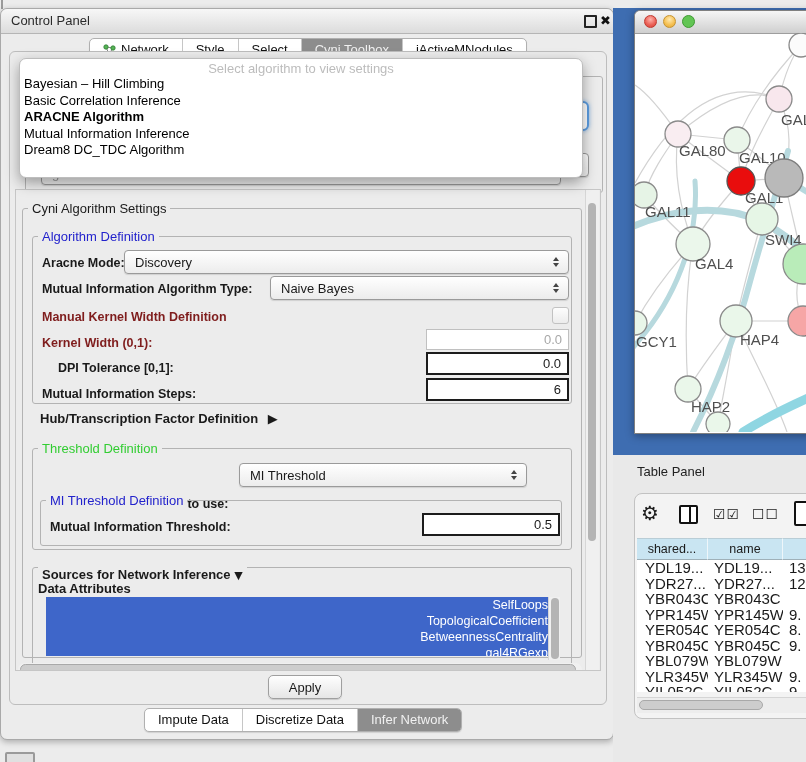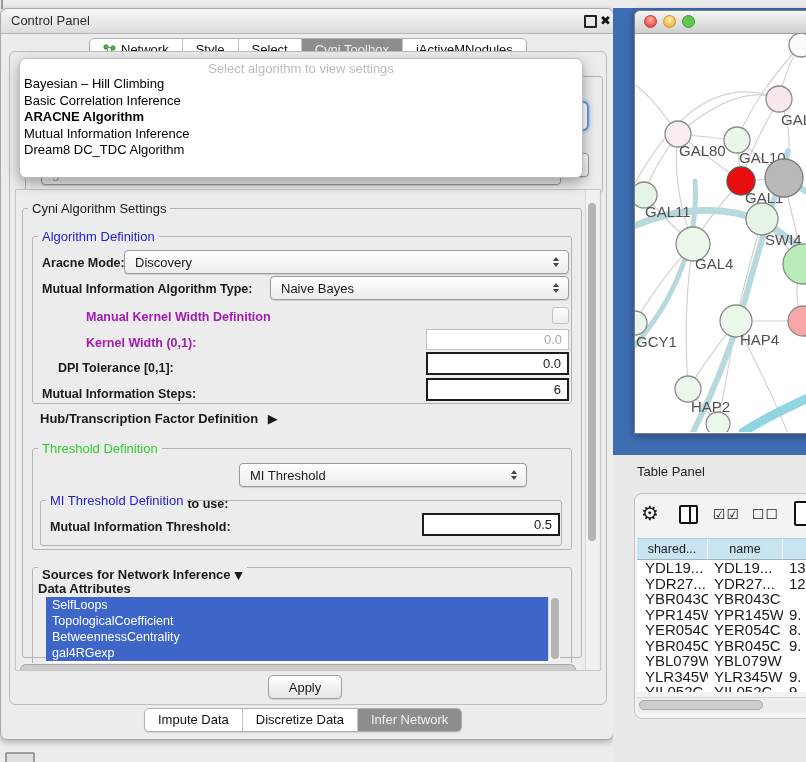--- a/index.html
+++ b/index.html
@@ -33,21 +33,21 @@
   .pitem{font-size:13px;line-height:16.5px;padding-left:4px;color:#000;}
   .pitem.sel{font-weight:bold;}
 
   
   .gbox{border:1px solid #b3b3b3;border-radius:3px;}
   .glab{font-size:13px;background:#ececec;padding:0 4px;white-space:nowrap;z-index:2;}
   .blue{color:#2222cc;}
   .green{color:#32cd32;}
 
   .blab{font-size:12.5px;font-weight:bold;white-space:nowrap;}
-  .dis{color:#a21caf;margin-left:44px;}
+  .dis{color:#7f1d1d;}
 
   .combo{background:linear-gradient(#ffffff,#ececec);border:1px solid #9a9a9a;border-radius:4px;
          display:flex;align-items:center;font-size:13px;padding-left:10px;box-sizing:border-box;
          box-shadow:0 1px 1px rgba(0,0,0,.12);}
   .combo .cv{flex:1;}
   .arrows{display:flex;flex-direction:column;align-items:center;gap:2px;padding-right:9px;}
   .arr-up{width:0;height:0;border-left:3.5px solid transparent;border-right:3.5px solid transparent;
           border-bottom:4px solid #444;}
   .arr-dn{width:0;height:0;border-left:3.5px solid transparent;border-right:3.5px solid transparent;
           border-top:4px solid #444;}
@@ -213,21 +213,21 @@
       <div class="abs blab" style="left:34px;top:330px;">Mutual Information Threshold:</div>
       <div class="abs field strong" style="left:406px;top:323px;width:138px;height:23px;">0.5</div>
 
       <div class="abs gbox" style="left:16px;top:377px;width:538px;height:120px;"></div>
       <div class="abs glab" style="left:22px;top:370px;font-weight:600;margin-top:7px;">
         <span>Sources for Network Inference</span>
         <span class="icon-ch" style="font-size:11px;"> ▼</span>
       </div>
       <div class="abs blab" style="left:22px;top:391px;font-size:13px;">Data Attributes</div>
 
-      <div class="abs" id="attr-list" style="left:30px;top:407px;width:502px;height:67px;background:#fff;overflow:hidden;">
+      <div class="abs" id="attr-list" style="left:30px;top:407px;width:502px;height:59px;background:#fff;overflow:hidden;text-align:right;">
           <div class="aitem" style="background: rgb(62, 102, 201);">SelfLoops</div>
           <div class="aitem" style="background: rgb(62, 102, 201);">TopologicalCoefficient</div>
           <div class="aitem" style="background: rgb(62, 102, 201);">BetweennessCentrality</div>
           <div class="aitem" style="background: rgb(62, 102, 201);">gal4RGexp</div>
         </div>
       <div class="abs vtrack" style="left:532px;top:407px;width:11px;height:63px;">
         <div class="thumb" style="position:absolute;left:1.5px;top:1px;width:8px;height:61px;"></div>
       </div>
 
       <div class="abs" style="left:2px;top:473px;width:564px;height:13px;background:#f0f0f0;border-radius:7px;">

